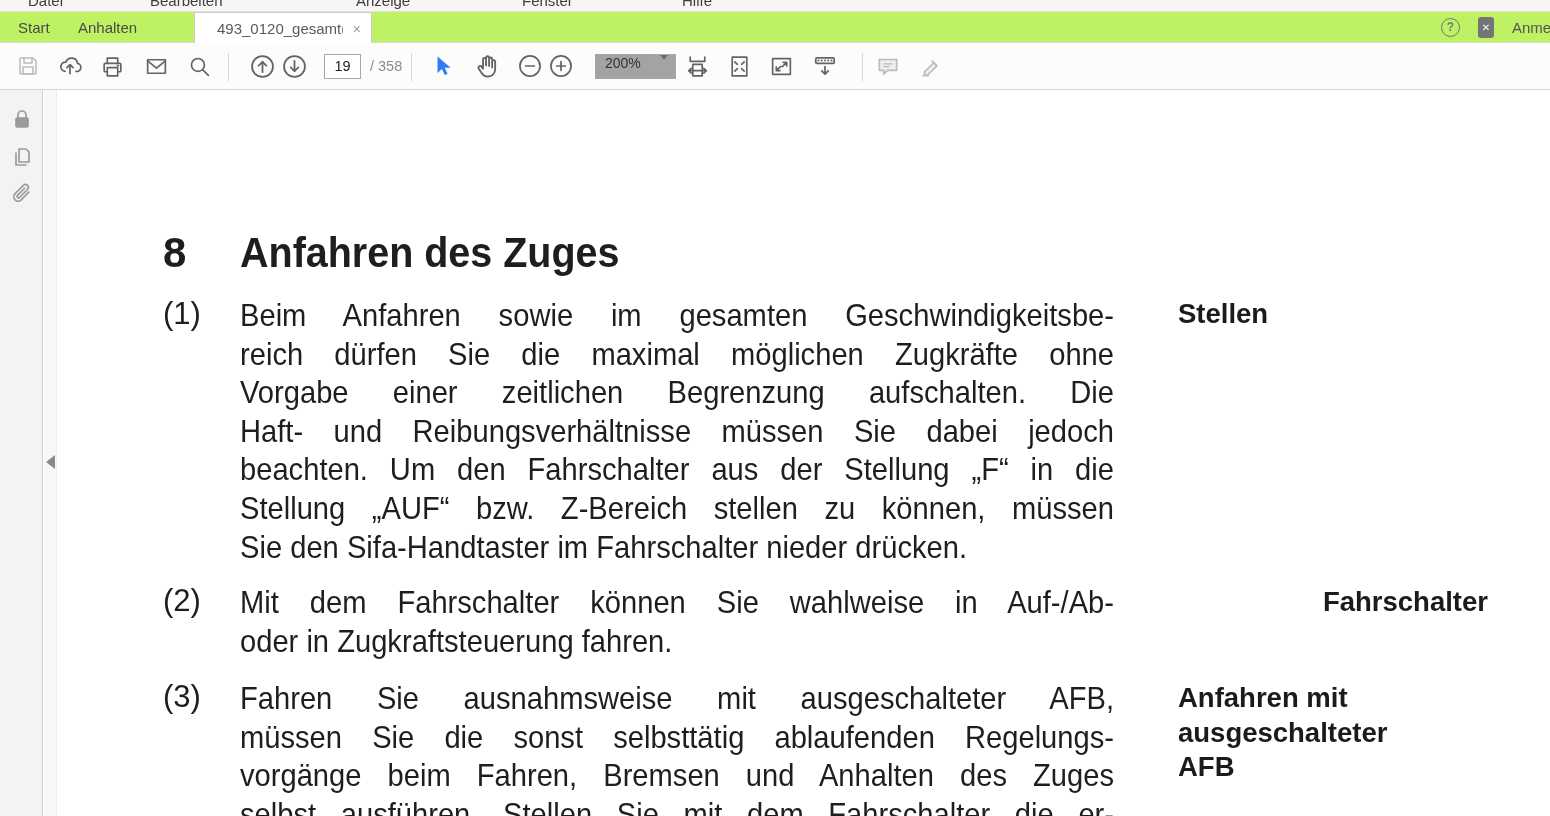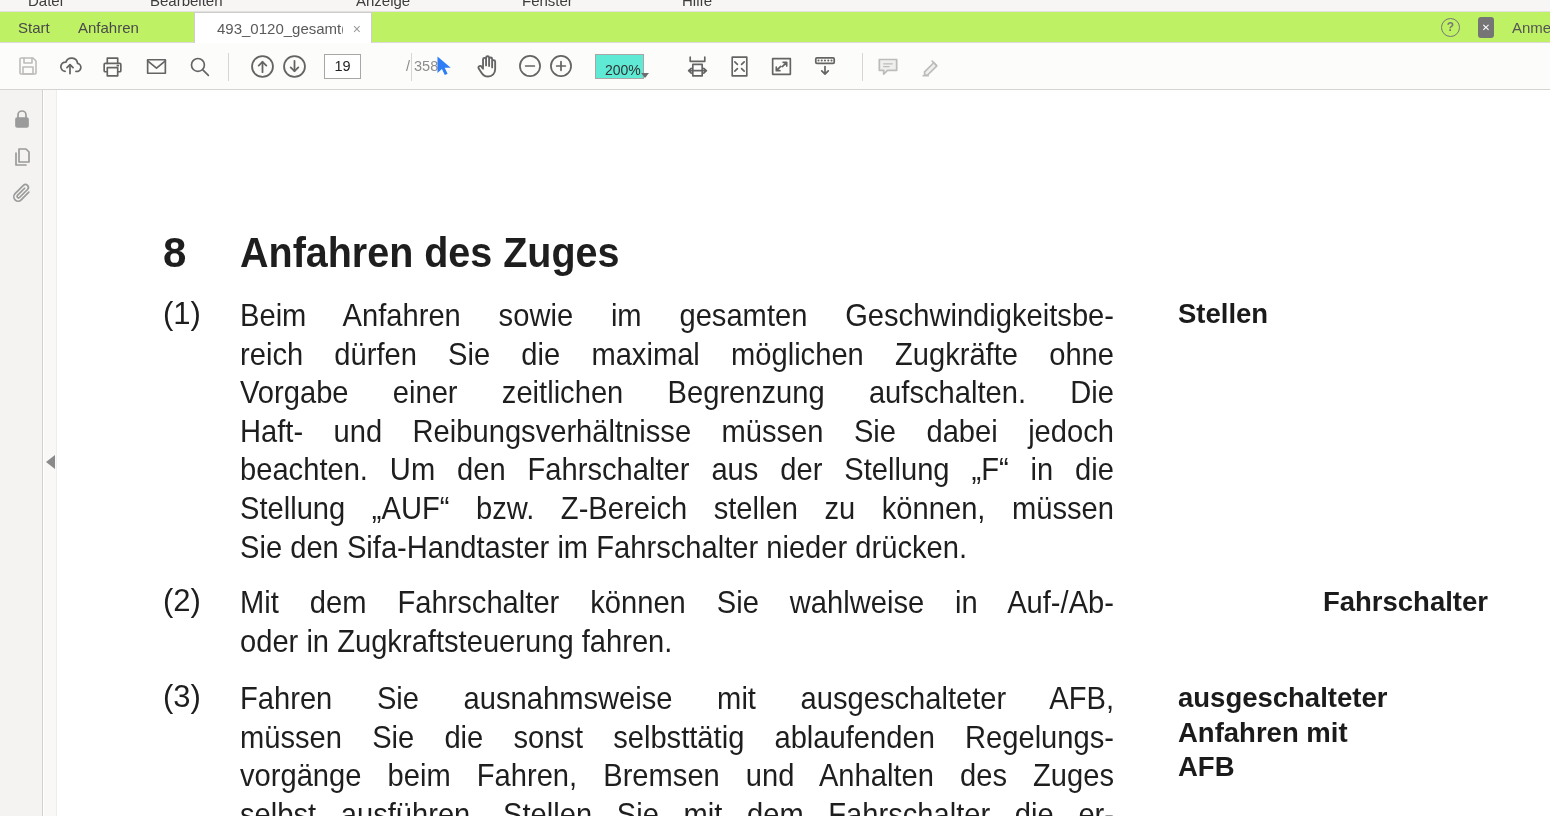--- a/index.html
+++ b/index.html
@@ -35,23 +35,23 @@
              background:#fcfcfb; border-bottom:1px solid #d6d4d2; }
   .tbtn { position:absolute; top:50%; transform:translate(-50%,-50%); width:34px; height:34px;
           display:flex; align-items:center; justify-content:center; cursor:pointer; border-radius:3px; }
   .tbtn svg { stroke:#646464; fill:none; stroke-width:1.6; stroke-linecap:round; stroke-linejoin:round; }
   .tbtn.disabled svg { stroke:#bdbcbb; }
   .tsep { position:absolute; top:10px; width:1px; height:28px; background:#d8d6d4; }
   .page-box { position:absolute; left:324px; top:11px; width:37px; height:25px; background:#fff;
               border:1px solid #a9a7a5; font-size:14.5px; color:#222; text-align:center;
               line-height:23px; }
   .page-total { position:absolute; left:370px; top:11px; height:25px; line-height:25px;
-                font-size:14.5px; color:#8c8c8c;margin-left:36px; }
-  .zoom-box { position:absolute; left:595px; top:11px; width:49px; height:25px; background:#5eead4;
-              border:1px solid #a9a7a5; cursor:pointer; display:flex; align-items:flex-end; }
+                font-size:14.5px; color:#8c8c8c; }
+  .zoom-box { position:absolute; left:595px; top:11px; width:81px; height:25px; background:#a3a3a3;
+              border:1px solid #a9a7a5; cursor:pointer; display:flex; align-items:flex-start; }
   .zoom-box .zv { font-size:14px; color:#333; padding-left:9px; flex:1; }
   .zoom-box .caret { width:0; height:0; border-left:4px solid transparent;
                      border-right:4px solid transparent; border-top:5px solid #6d6d6d; margin-right:7px; }
 
   
   .main { position:absolute; left:0; top:90px; width:1550px; height:726px; background:#ffffff; overflow:hidden; }
   .side-strip { position:absolute; left:0; top:0; width:43px; height:726px;
                 background:#f4f3f2; border-right:1px solid #d2d0ce; }
   .side-ico { position:absolute; left:9px; width:26px; height:26px; display:flex;
               align-items:center; justify-content:center; cursor:pointer; }
@@ -82,21 +82,21 @@
 <div class="menubar">
   <span class="mi" style="left:28px">Datei</span>
   <span class="mi" style="left:150px">Bearbeiten</span>
   <span class="mi" style="left:356px">Anzeige</span>
   <span class="mi" style="left:522px">Fenster</span>
   <span class="mi" style="left:682px">Hilfe</span>
 </div>
 
 <div class="tabbar">
   <span class="tab-plain" style="left:18px">Start</span>
-  <span class="tab-plain" style="left:78px">Anfahren</span>
+  <span class="tab-plain" style="left:78px">Anhalten</span>
   <div class="tab-doc">
     <span class="lbl">493_0120_gesamt(...</span>
     <span class="x">×</span>
   </div>
   <div class="tabbar-right">
     <div class="help-circle">?</div>
     <div class="tablet-ico">✕</div>
     <div class="signin">Anmelden</div>
   </div>
 </div>
@@ -286,19 +286,19 @@
           <div>Fahrschalter</div>
         </div>
         <div class="p-num" style="top: 589px;">(3)</div>
         <div class="p-body" style="top: 589px;">
           <div class="jline">Fahren Sie ausnahmsweise mit ausgeschalteter AFB,</div>
           <div class="jline">müssen Sie die sonst selbsttätig ablaufenden Regelungs-</div>
           <div class="jline">vorgänge beim Fahren, Bremsen und Anhalten des Zuges</div>
           <div class="jline">selbst ausführen. Stellen Sie mit dem Fahrschalter die er-</div>
         </div>
         <div class="m-label" style="top: 591px;">
+          <div>Anfahren mit</div>
           <div>ausgeschalteter</div>
-          <div>Anfahren mit</div>
           <div>AFB</div>
         </div>
       </div>
   </div>
 </div>
 
 </body></html>

